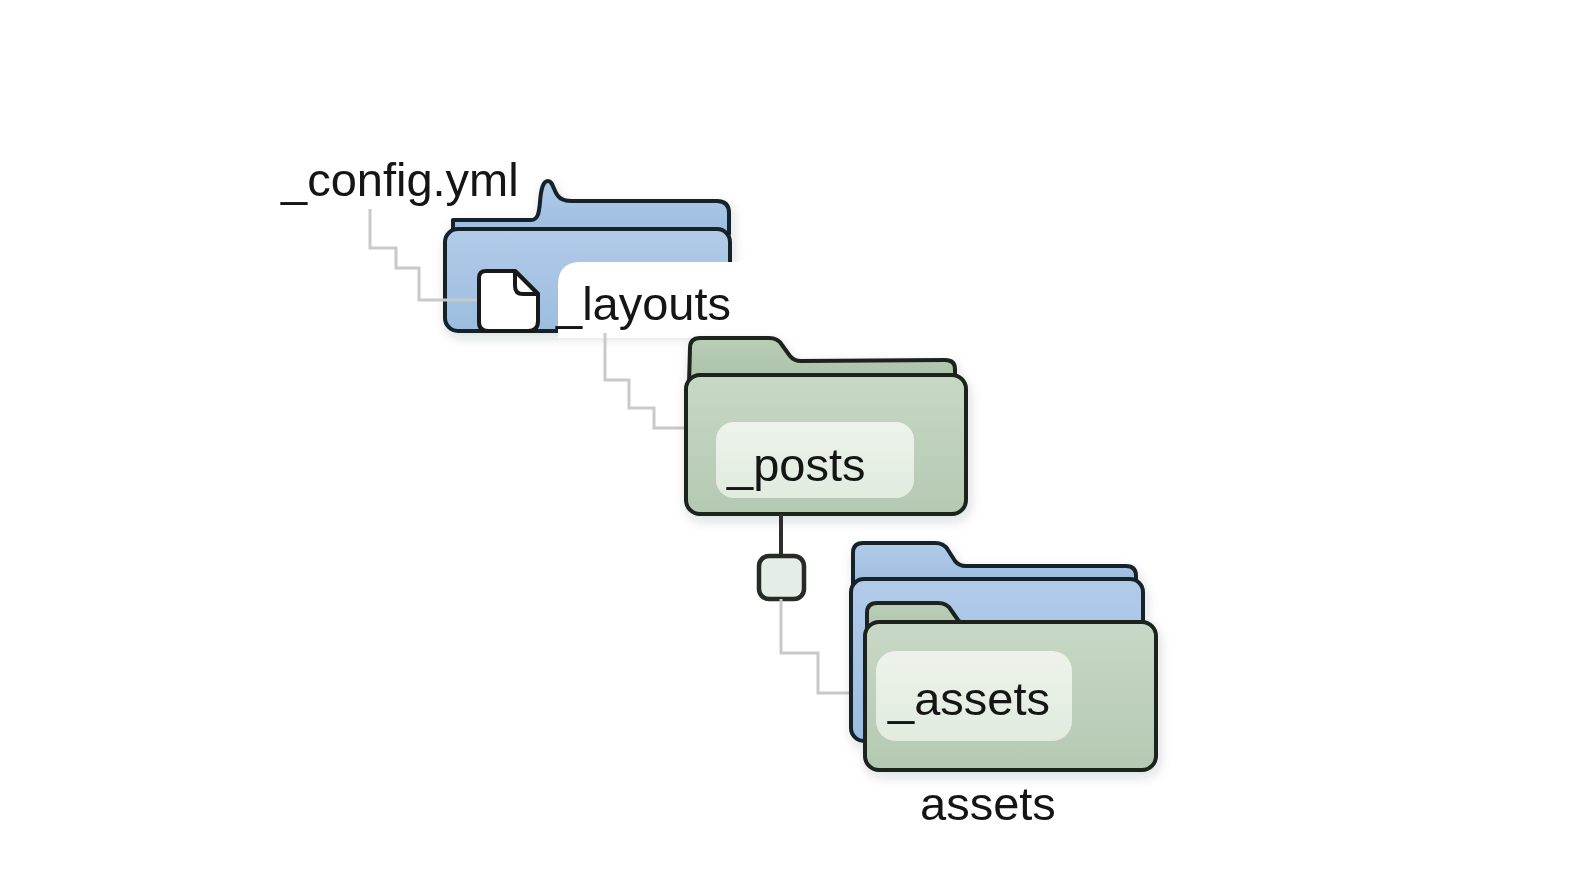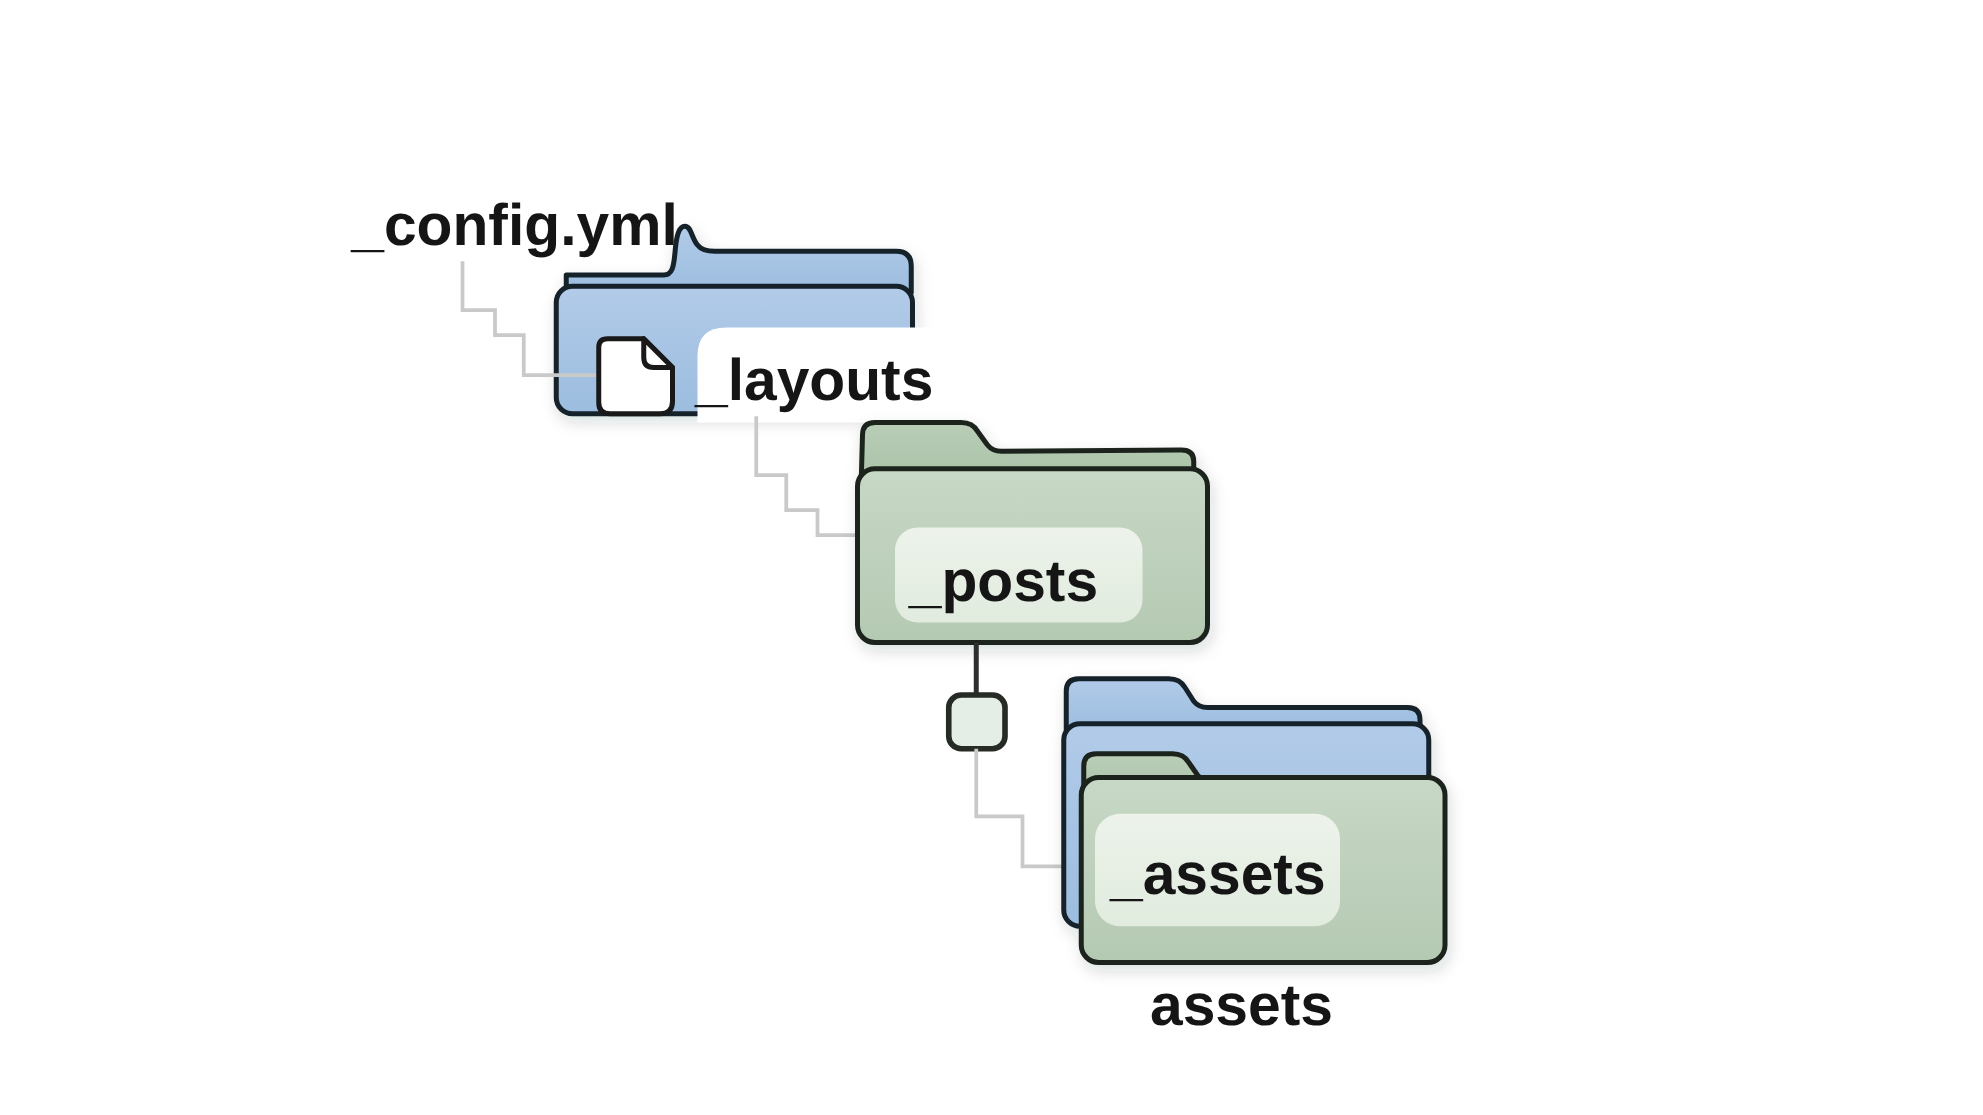--- a/index.html
+++ b/index.html
@@ -8,21 +8,20 @@
     width: 1586px;
     height: 892px;
     background: #ffffff;
     overflow: hidden;
   }
   .diagram-stage {
     position: relative;
     width: 1586px;
     height: 892px;
     background: #ffffff;
-    font-weight: bold;
   }
   svg { display: block; }
 
   
   .st-blue   { stroke: #17202c; stroke-width: 4; stroke-linejoin: round; }
   .st-green  { stroke: #1c241c; stroke-width: 4; stroke-linejoin: round; }
   .st-doc    { stroke: #191919; stroke-width: 4; stroke-linejoin: round; stroke-linecap: round; }
   .st-square { stroke: #262b26; stroke-width: 4.5; stroke-linejoin: round; }
   .ln        { fill: none; }
   .ln-gray   { stroke-width: 3; }

